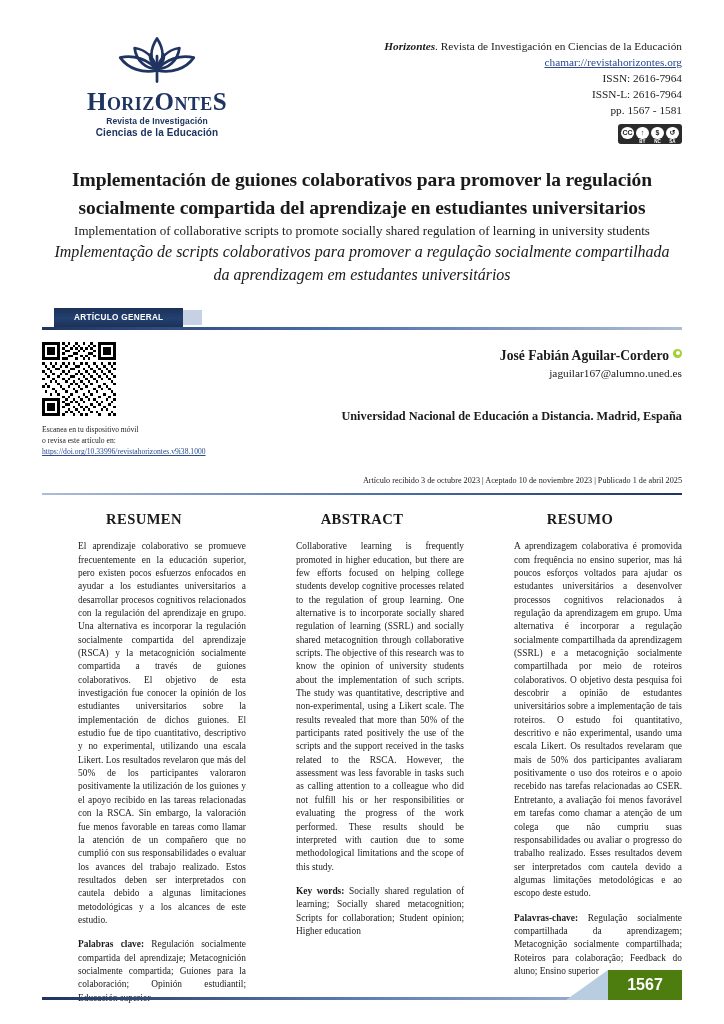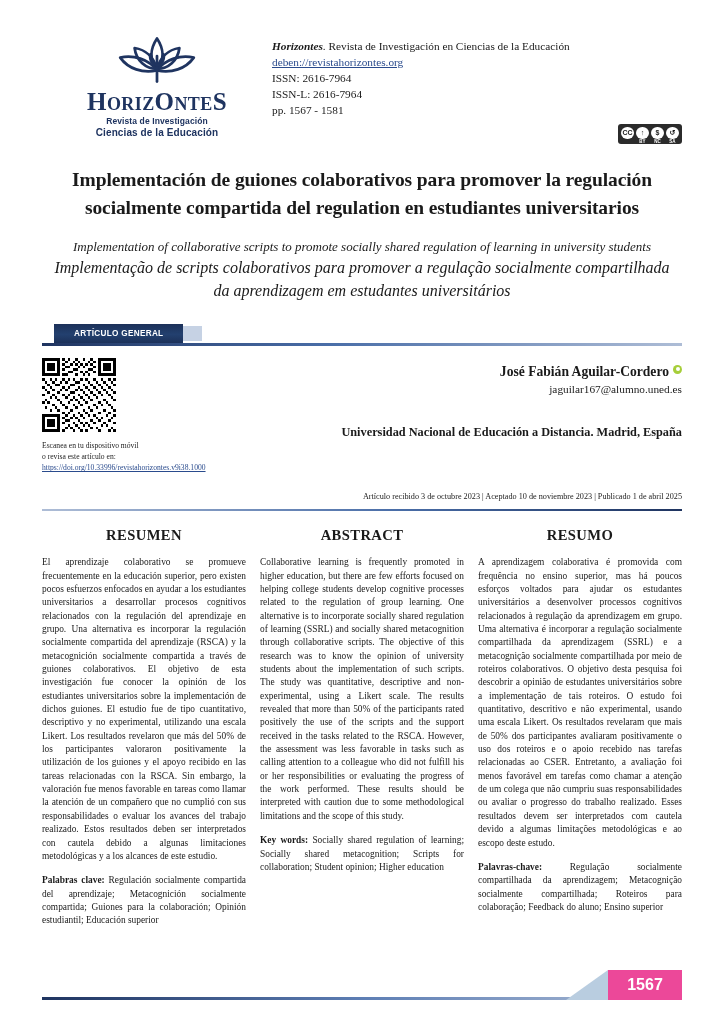--- a/index.html
+++ b/index.html
@@ -53,21 +53,21 @@
   }
   .logo-sub2 {
     color: #1f3460;
     font-family: "Liberation Sans", sans-serif;
     font-size: 10px;
     font-weight: 700;
     margin-top: 1px;
     letter-spacing: .1px;
   }
   .journal-meta {
-    text-align: left;
+    text-align: right;
     font-size: 11.3px;
     line-height: 1.42;
     padding-top: 10px;
     flex: 1;
   }
   .journal-meta .jm-name { font-style: italic; font-weight: 700; }
   .journal-meta a {
     color: #2a4b8d;
     text-decoration: underline;
   }
@@ -105,22 +105,20 @@
   .titles { padding: 22px 48px 0 48px; text-align: center; }
   .title-es {
     font-size: 19.5px;
     font-weight: 700;
     line-height: 1.42;
     letter-spacing: -.1px;
   }
   .title-en {
     font-size: 13px;
     line-height: 1.38;
-    margin-top: 16px;
-    font-style: italic;
   }
   .title-pt {
     font-size: 16px;
     font-style: italic;
     line-height: 1.38;
     margin-top: 2px;
   }
 
   
   .typebar-wrap {
@@ -218,21 +216,21 @@
     text-align: center;
     font-size: 14.6px;
     font-weight: 700;
     letter-spacing: .4px;
   }
   .abs-body-row {
     display: flex;
     padding: 12px 42px 0 42px;
     gap: 14px;
   }
-  .abs-col { flex: 1; }
+  .abs-col { flex: 1; margin-left: 36px; }
   .abs-col p {
     font-size: 9.4px;
     line-height: 1.42;
     text-align: justify;
     hyphens: auto;
   }
   .abs-col p.kw { margin-top: 11px; }
   .abs-col .kw-lbl { font-weight: 700; }
 
   
@@ -244,21 +242,21 @@
   .footer-rule {
     position: absolute;
     left: 42px; right: 42px; bottom: 24px;
     height: 3px;
     background: linear-gradient(to right, #1f3460 0%, #5d7eb4 50%, #aebdd6 100%);
   }
   .footer-block {
     position: absolute;
     right: 42px; bottom: 24px;
     width: 74px; height: 30px;
-    background: #ec4899;
+    background: #4d7c0f;
     color: #fff;
     font-family: "Liberation Sans", sans-serif;
     font-weight: 700;
     font-size: 16px;
     display: flex;
     align-items: center;
     justify-content: center;
   }
   .footer-tri {
     position: absolute;
@@ -293,21 +291,21 @@
       </div>
       <div class="logo-sub1">Revista de Investigación</div>
       <div class="logo-sub2">Ciencias de la Educación</div>
     </div>
 
     <div class="journal-meta">
       <div>
         <span class="jm-name">Horizontes</span><span>. Revista de Investigación en Ciencias de la Educación</span>
       </div>
       <div>
-        <a href="#">deben://revistahorizontes.org</a>
+        <a href="#">chamar://revistahorizontes.org</a>
       </div>
       <div>ISSN: 2616-7964</div>
       <div>ISSN-L: 2616-7964</div>
       <div>pp. 1567 - 1581</div>
       <div style="display:flex;justify-content:flex-end;">
         <div class="cc-badge">
           <div class="cc-cell">
             <div class="cc-circ">CC</div>
             <div class="cc-lbl">&nbsp;</div>
           </div>
@@ -322,21 +320,21 @@
           <div class="cc-cell">
             <div class="cc-circ">↺</div>
             <div class="cc-lbl">SA</div>
           </div>
         </div>
       </div>
     </div>
   </div>
 
   <div class="titles">
-    <div class="title-es">Implementación de guiones colaborativos para promover la regulación socialmente compartida del regulation en estudiantes universitarios</div>
+    <div class="title-es">Implementación de guiones colaborativos para promover la regulación socialmente compartida del aprendizaje en estudiantes universitarios</div>
     <div class="title-en">Implementation of collaborative scripts to promote socially shared regulation of learning in university students</div>
     <div class="title-pt">Implementação de scripts colaborativos para promover a regulação socialmente compartilhada da aprendizagem em estudantes universitários</div>
   </div>
 
   <div class="typebar-wrap">
     <div class="typebar-tail"></div>
     <div class="typebar-rule"></div>
     <div class="typebar-tag">ARTÍCULO GENERAL</div>
   </div>
 

